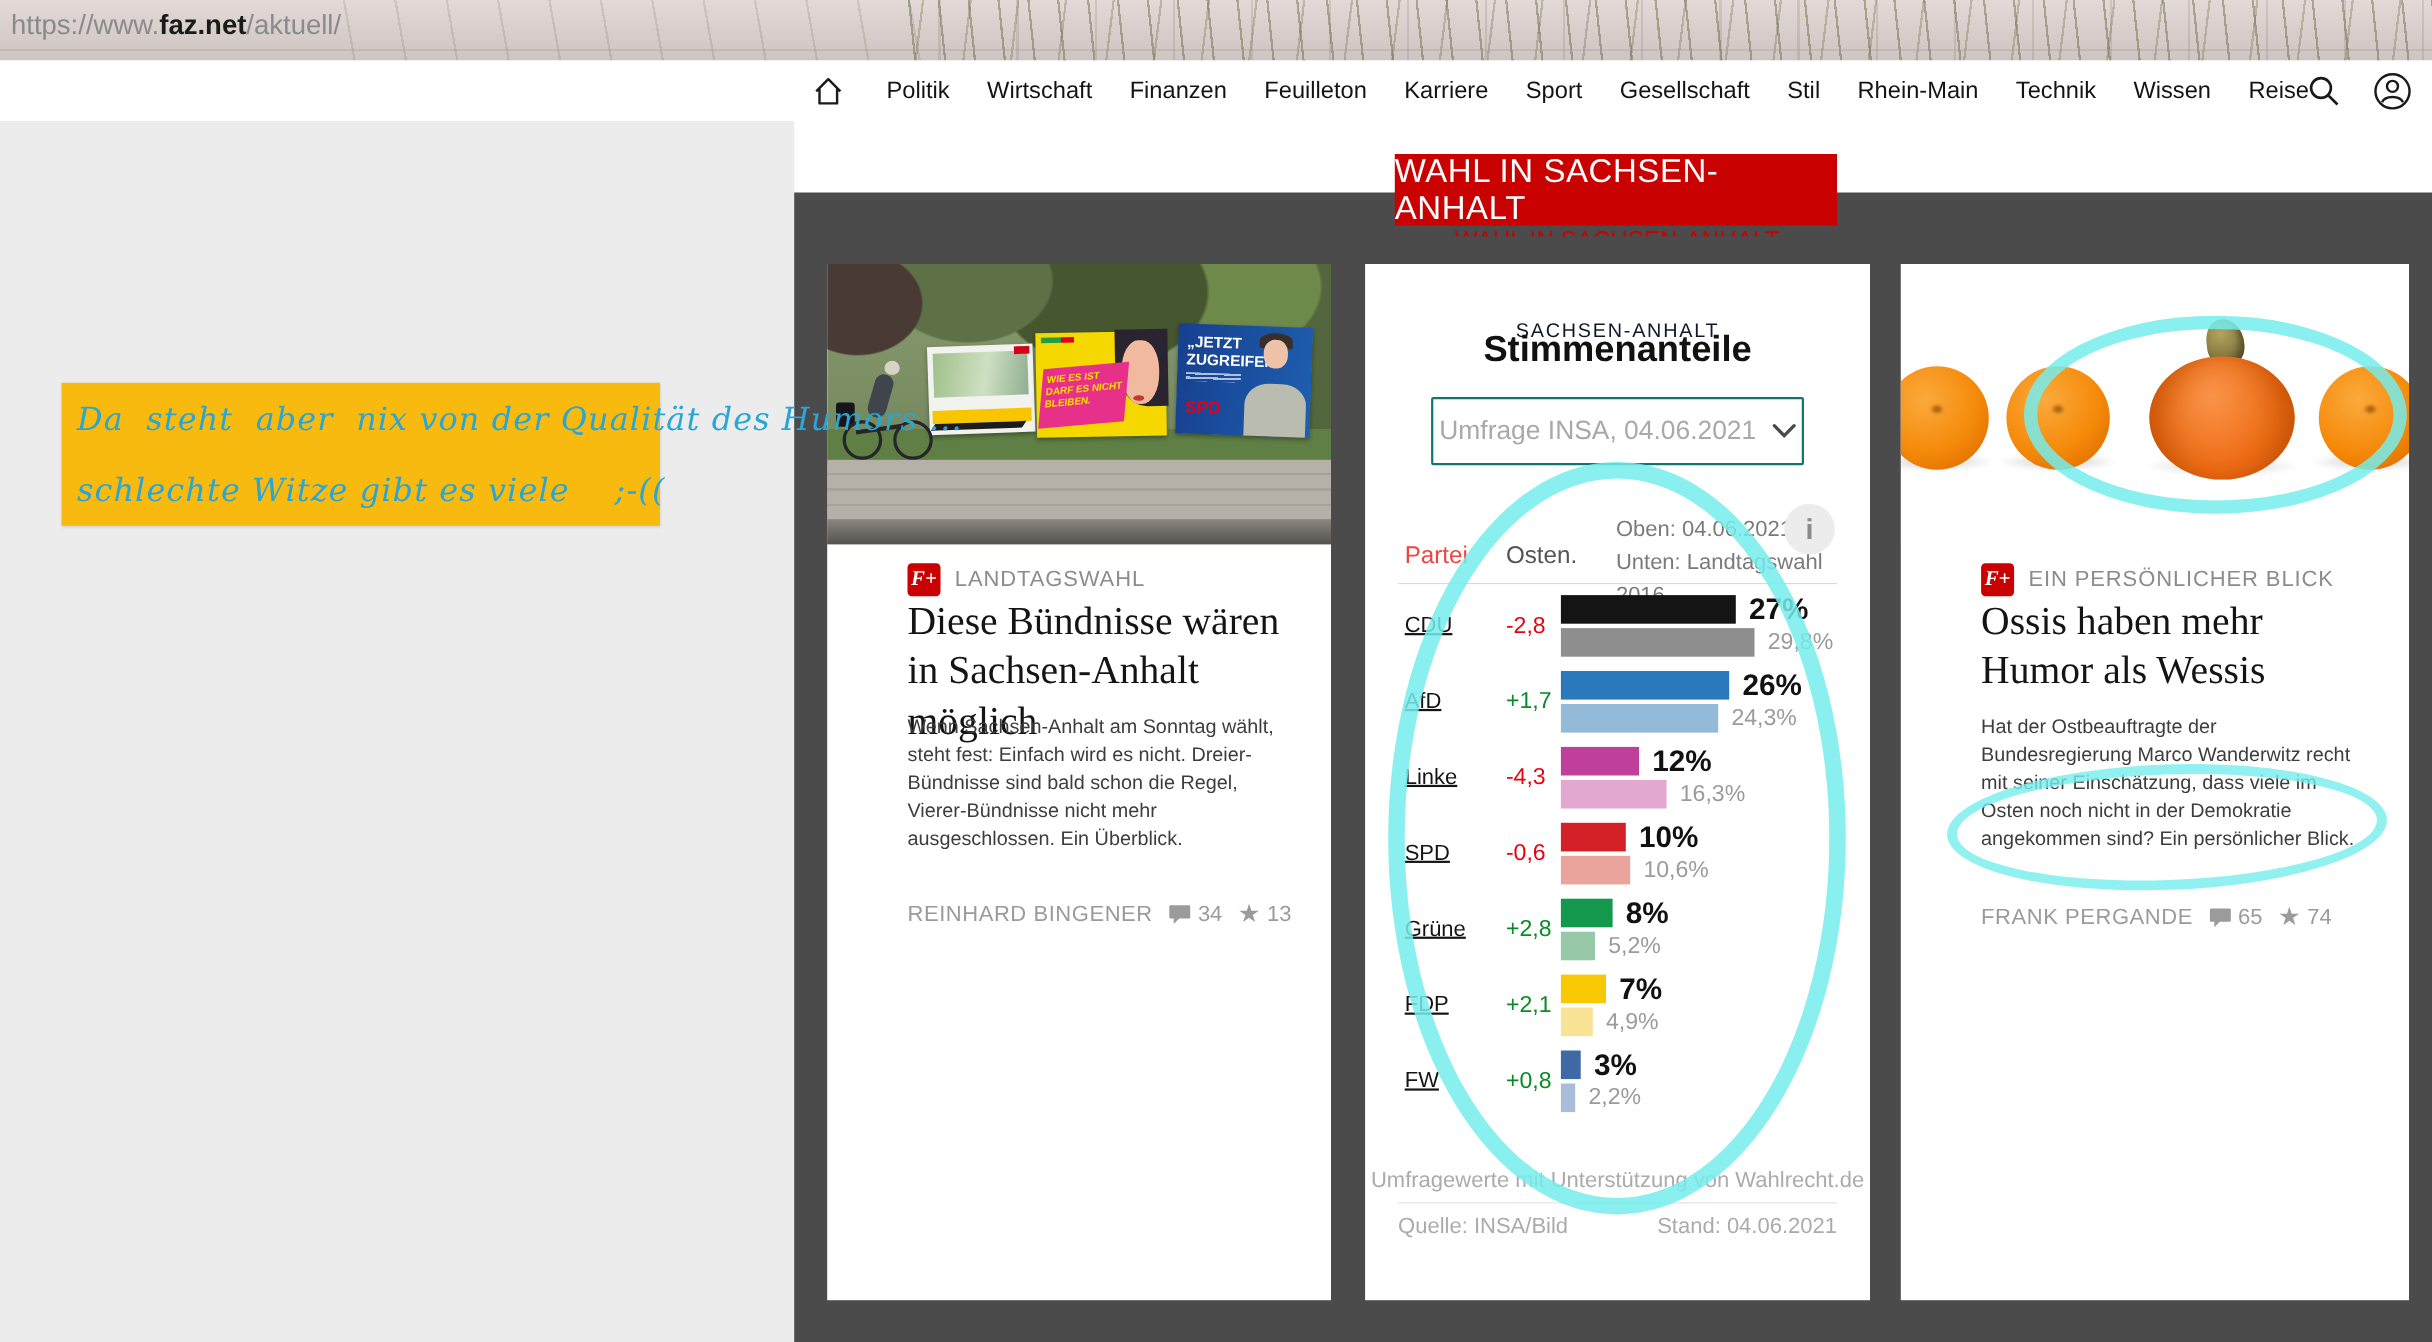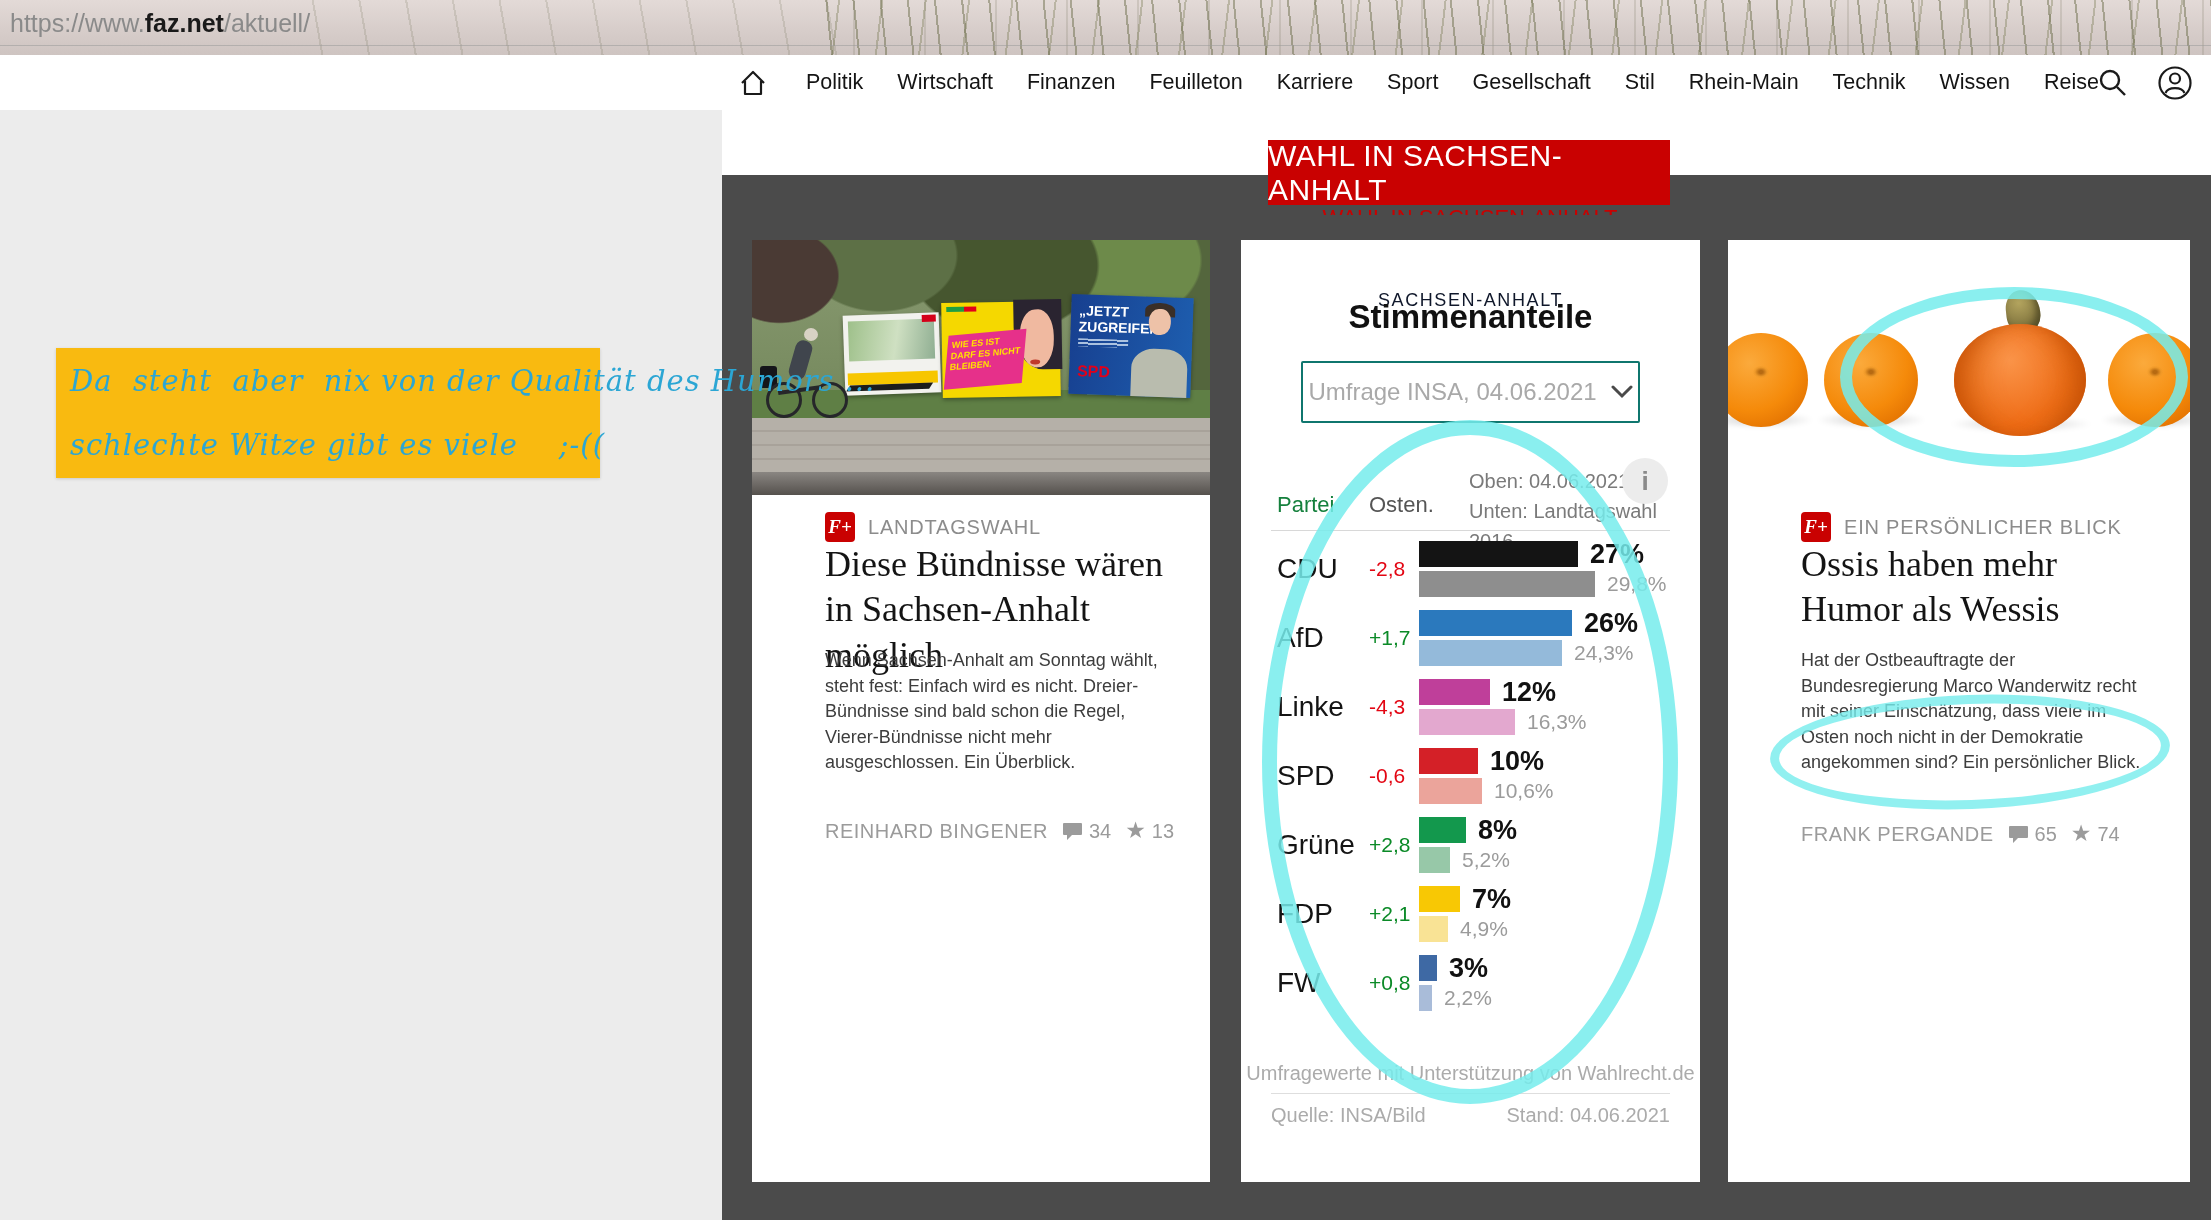--- a/index.html
+++ b/index.html
@@ -59,30 +59,30 @@
 
   
   .chart-region { position:absolute; top:34px; width:100%; text-align:center; font-size:18px;
     letter-spacing:1.6px; color:#0f172a;margin-top:16px; }
   .chart-title { position:absolute; top:58px; width:100%; text-align:center; font-size:33px;
     font-weight:bold; color:#111; }
   .dropdown { position:absolute; left:60px; top:121px; width:339px; height:62px; border:2px solid #0f766e;
     border-radius:2px; display:flex; align-items:center; justify-content:center; gap:14px; cursor:pointer; }
   .dropdown-label { font-size:24px; color:#a9a9a9; }
   .legend-row { position:absolute; left:0; top:226px; width:100%; height:60px; }
-  .col-party { position:absolute; left:36px; top:26px; font-size:22px; color:#15803d; }
+  .col-party { position:absolute; left:36px; top:26px; font-size:22px; color:#ef4444; }
   .col-diff  { position:absolute; left:128px; top:26px; font-size:22px; color:#555; }
   .legend-dates { position:absolute; left:228px; top:0; font-size:20px; line-height:30px; color:#7a7a7a; }
   .info-btn { position:absolute; right:32px; top:-8px; width:46px; height:46px; border-radius:50%;
     background:#ececec; color:#8a8a8a; font-weight:bold; font-size:26px;
     display:flex; align-items:center; justify-content:center; cursor:pointer; }
   .head-rule { position:absolute; left:30px; right:30px; top:290px; height:1px; background:#d8d8d8; }
   .rows { position:absolute; left:0; top:301px; width:100%; }
   .row { position:relative; height:56px; margin-bottom:13px; }
-  .party { position:absolute; left:36px; top:50%; transform:translateY(-50%); font-size:28px; color:#141414; }
+  .party { position:absolute; left:36px; top:50%; transform:translateY(-50%); font-size:20px; color:#141414;text-decoration:underline; }
   .diff { position:absolute; left:128px; top:50%; transform:translateY(-50%); font-size:21px; }
   .diff.neg { color:#e30613; } .diff.pos { color:#0b8a27; }
   .bars { position:absolute; left:178px; top:0; }
   .bar-line { height:26px; margin-bottom:4px; display:flex; align-items:center; }
   .bar { height:26px; }
   .val-top { font-weight:bold; font-size:27px; margin-left:12px; color:#111; white-space:nowrap; }
   .val-prev { font-size:21px; margin-left:12px; color:#9b9b9b; white-space:nowrap; }
   .foot1 { position:absolute; left:0; top:822px; width:100%; text-align:center; font-size:20px; color:#ababab; }
   .foot-rule { position:absolute; left:30px; right:30px; top:853px; height:1px; background:#dedede; }
   .source-row { position:absolute; left:30px; right:30px; top:864px; display:flex;

